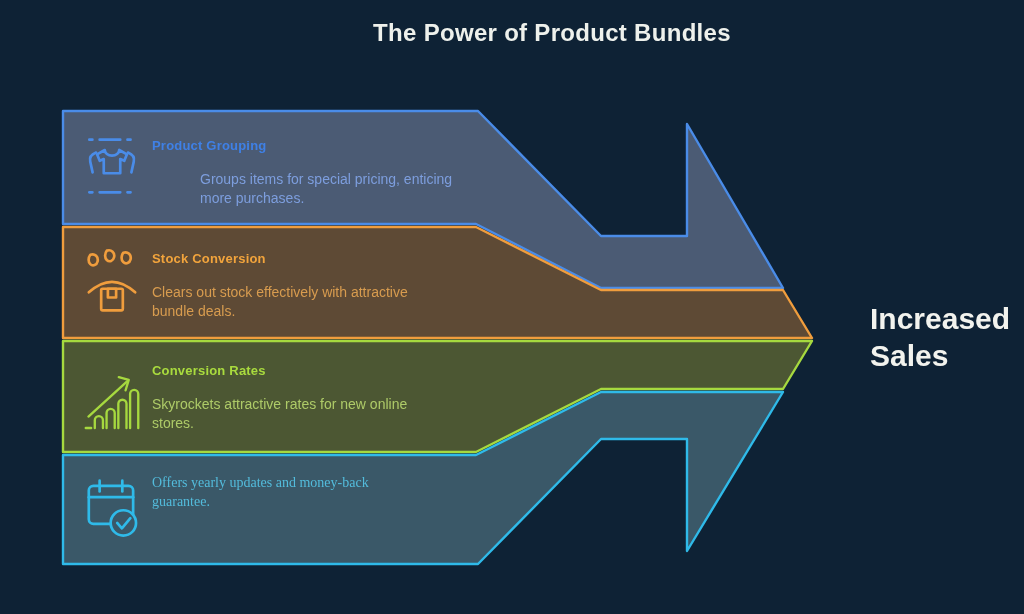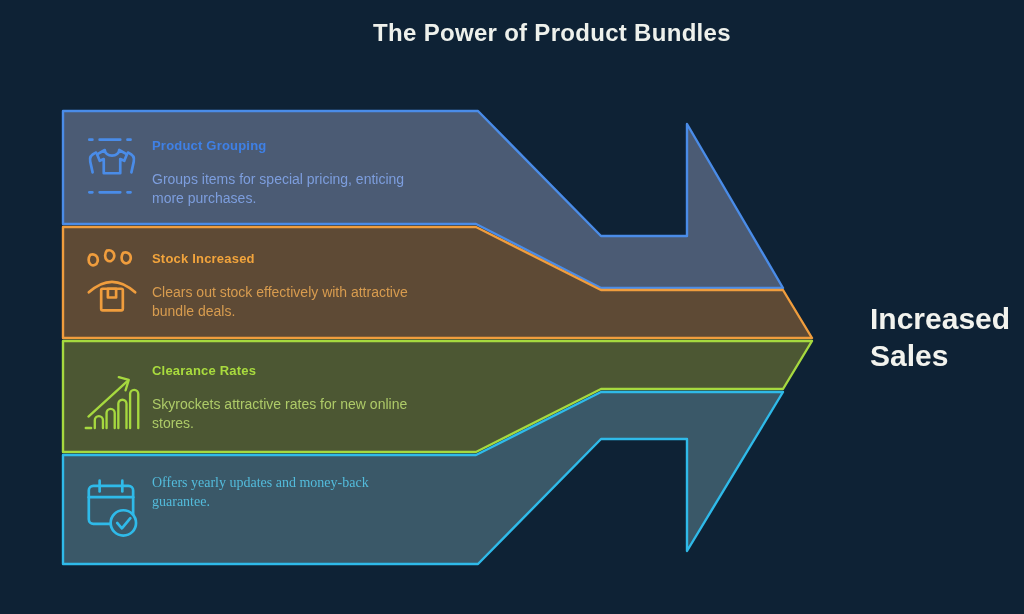--- a/index.html
+++ b/index.html
@@ -54,21 +54,21 @@
   .b1 .band-title { color: var(--blue_title); }
   .b2 .band-title { color: var(--orange_title); }
   .b3 .band-title { color: var(--green_title); }
   .b4 .band-title { color: var(--teal_title); }
 
   .band-desc {
     font-size: 14px;
     line-height: 19px;
     white-space: pre-line;
   }
-  .b1 .band-desc { color: var(--blue_desc); }
+  .b1 .band-desc { color: var(--blue_desc); margin-left: 48px; }
   .b2 .band-desc { color: var(--orange_desc); }
   .b3 .band-desc { color: var(--green_desc); }
   .b4 .band-desc { color: var(--teal_desc); font-family: Liberation Serif, serif; }
 
   .icon-box { position: absolute; left: 83px; display: block; }
   .icon-box.i1 { top: 133px; color: var(--blue); }
   .icon-box.i2 { top: 246px; color: var(--orange); }
   .icon-box.i3 { top: 364px; color: var(--green); }
   .icon-box.i4 { top: 476px; color: var(--teal); }
   .icon-box svg { display: block; }
@@ -163,27 +163,27 @@
     </svg>
   </span>
 
   <div class="band-content b1">
     <div class="band-title">Product Grouping</div>
     <div class="band-desc">Groups items for special pricing, enticing
 more purchases.</div>
   </div>
 
   <div class="band-content b2">
-    <div class="band-title">Stock Increased</div>
+    <div class="band-title">Stock Conversion</div>
     <div class="band-desc">Clears out stock effectively with attractive
 bundle deals.</div>
   </div>
 
   <div class="band-content b3">
-    <div class="band-title">Clearance Rates</div>
+    <div class="band-title">Conversion Rates</div>
     <div class="band-desc">Skyrockets attractive rates for new online
 stores.</div>
   </div>
 
   <div class="band-content b4">
     <div class="band-desc">Offers yearly updates and money-back
 guarantee.</div>
   </div>
 
   <div class="result-label">Increased Sales</div>

